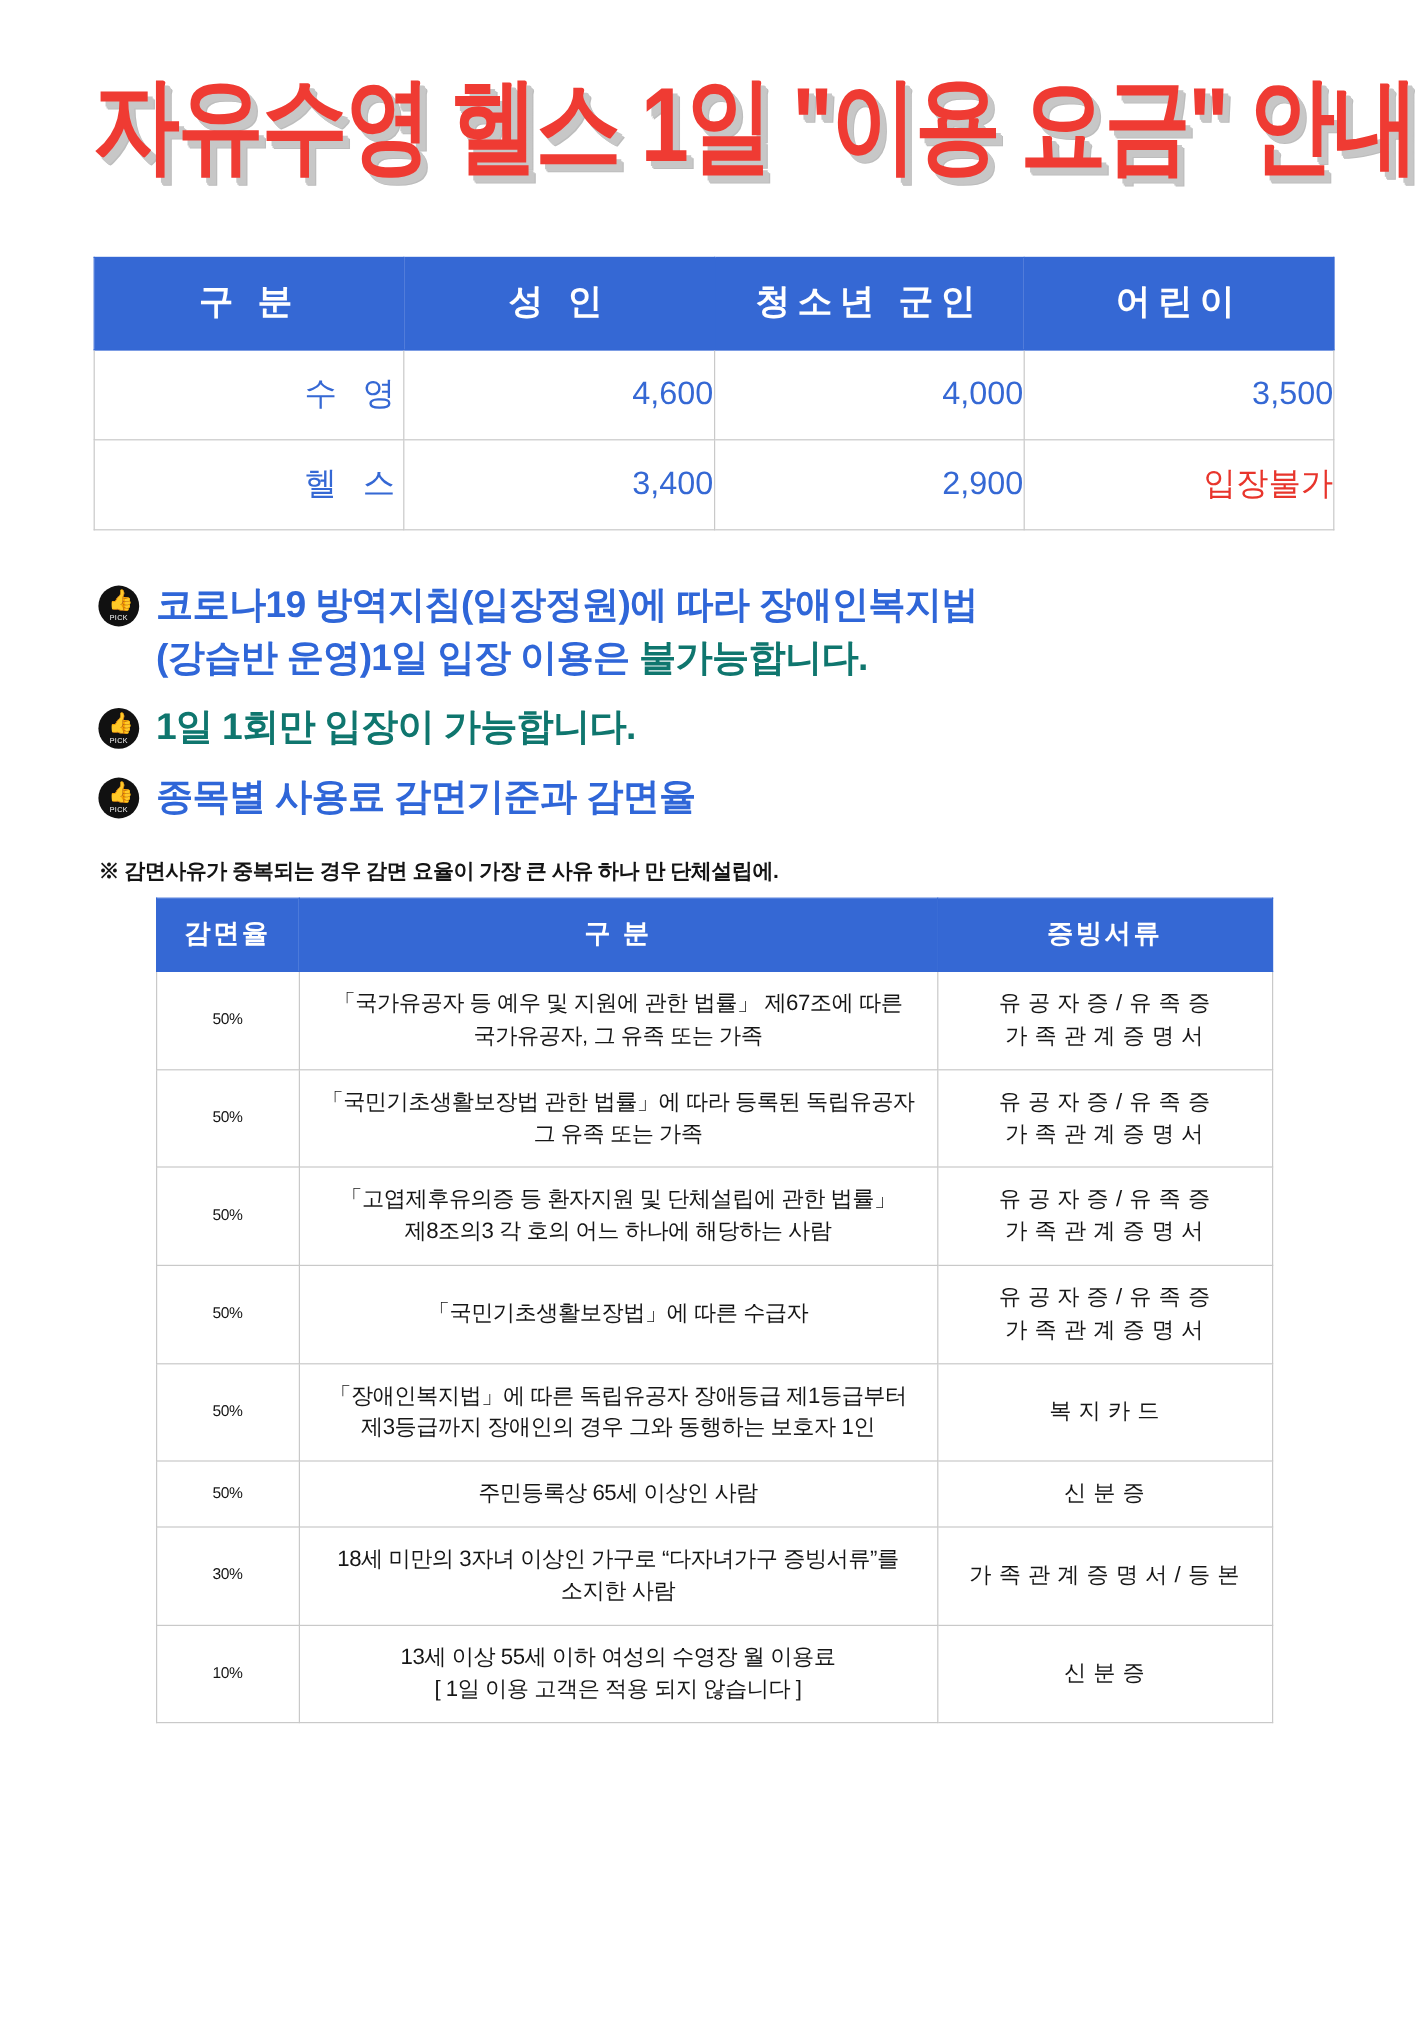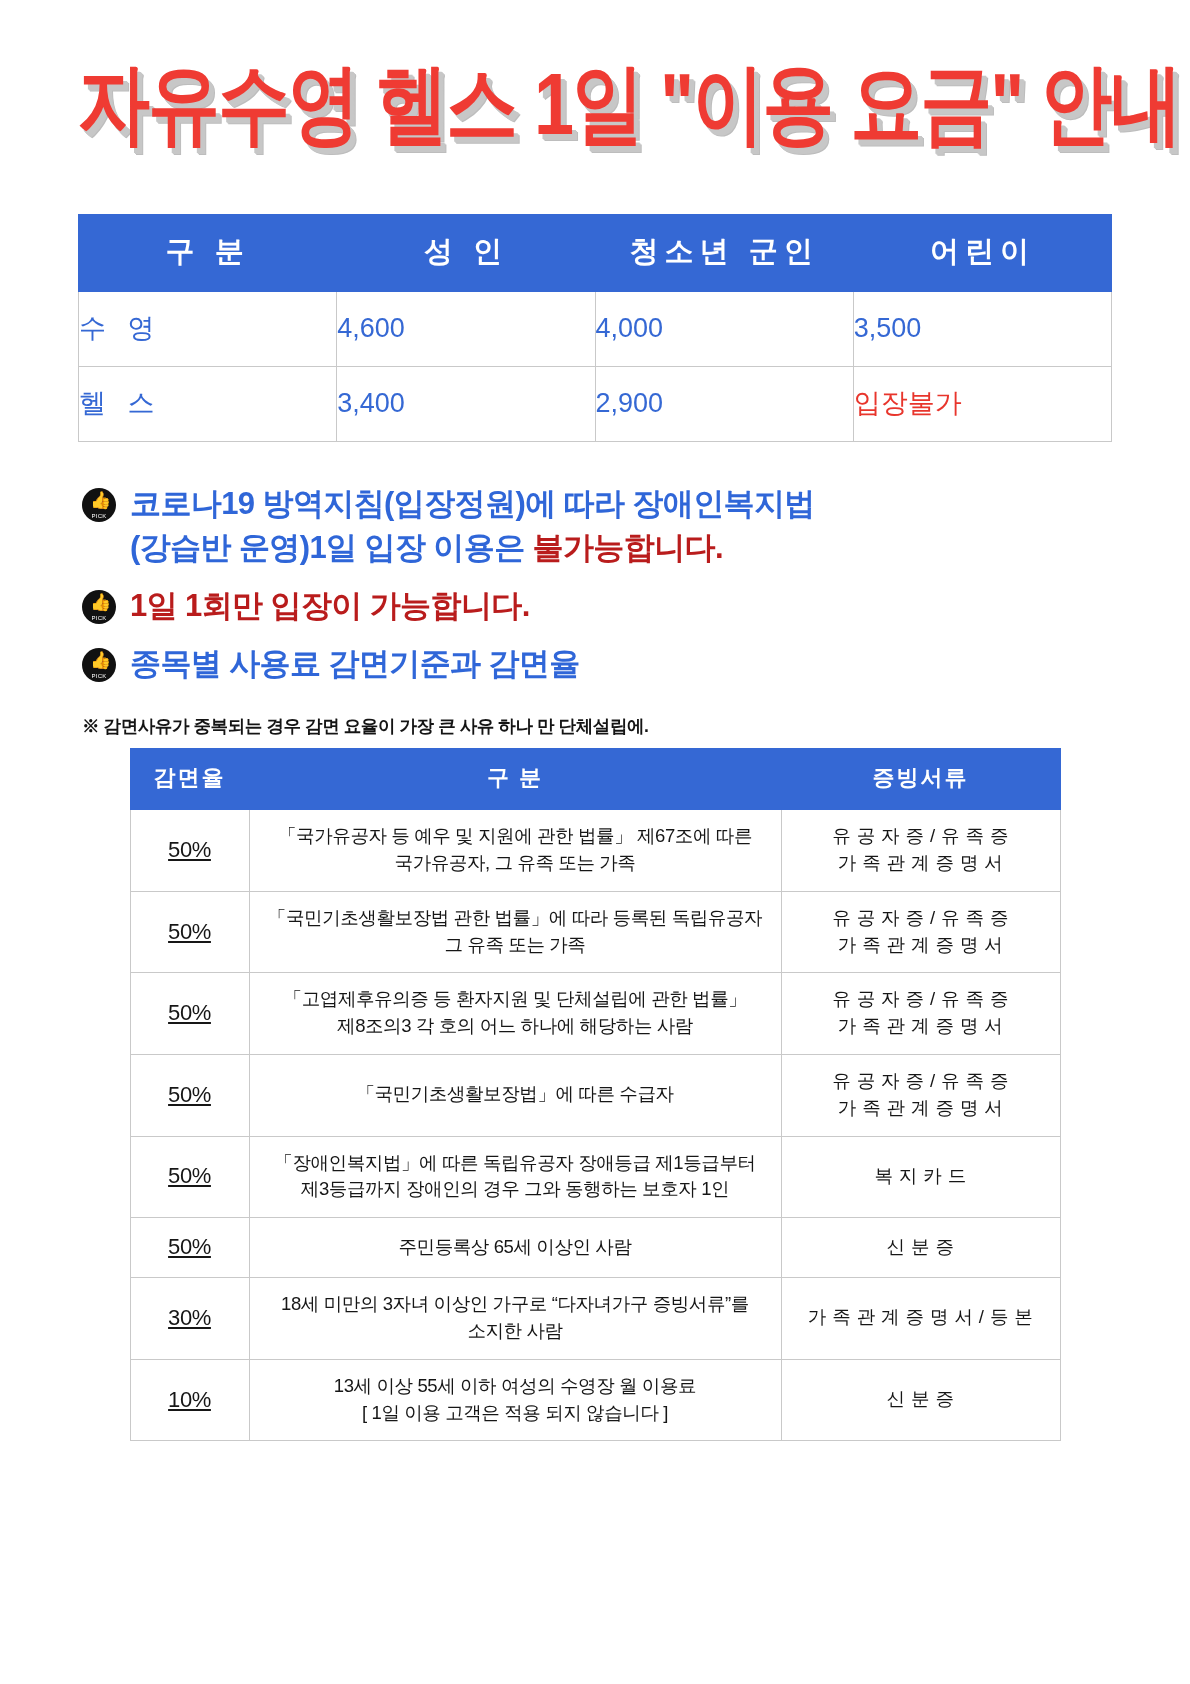--- a/index.html
+++ b/index.html
@@ -59,21 +59,21 @@
     background: #3568d4;
     color: #ffffff;
     font-size: 29px;
     font-weight: bold;
     letter-spacing: 6px;
     padding: 17px 0 19px 0;
     border: 1px solid #3568d4;
   }
   .price-table td {
     border: 1px solid #c9c9c9;
-    text-align: left;
+    text-align: right;
     font-size: 27px;
     padding: 18px 0 20px 0;
     color: #3568d4;
   }
   .price-table td.rowhead {
     color: #3568d4;
     letter-spacing: 7px;
     font-size: 27px;
   }
   .price-table td.no-entry {
@@ -118,21 +118,21 @@
     letter-spacing: 0.3px;
     color: #ffffff;
   }
   .notice-text {
     font-size: 31px;
     font-weight: bold;
     line-height: 1.42;
     letter-spacing: -0.6px;
   }
   .c-blue { color: #2f66d8; }
-  .c-red  { color: #b91c1c; }
+  .c-red  { color: #0f766e; }
 
   
   .subnote {
     margin: 28px 0 10px 4px;
     font-size: 17.5px;
     font-weight: bold;
     color: #141414;
     letter-spacing: -0.4px;
   }
 
@@ -156,21 +156,21 @@
   .discount-table th.col-doc  { width: 278px; letter-spacing: 2px;}
   .discount-table td {
     border: 1px solid #c9c9c9;
     text-align: center;
     font-size: 18.5px;
     color: #161616;
     padding: 13px 6px 14px 6px;
     line-height: 1.45;
     letter-spacing: -0.4px;
   }
-  .discount-table td.rate { font-size: 22px; text-decoration: underline; }
+  .discount-table td.rate { font-size: 13px; }
   .discount-table td.doc  { font-size: 18.5px; letter-spacing: 0.4px; }
   .two-line { display: block; }
 </style>
 </head>
 <body>
 
 <div class="page">
 
   <div class="title-wrap">
     <div class="title">자유수영 헬스 1일 "이용 요금" 안내</div>

